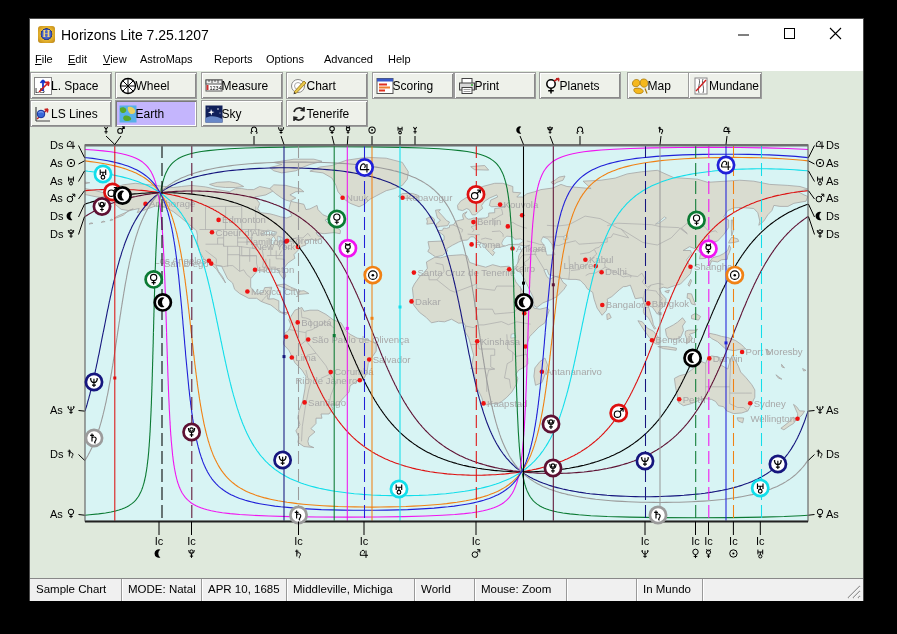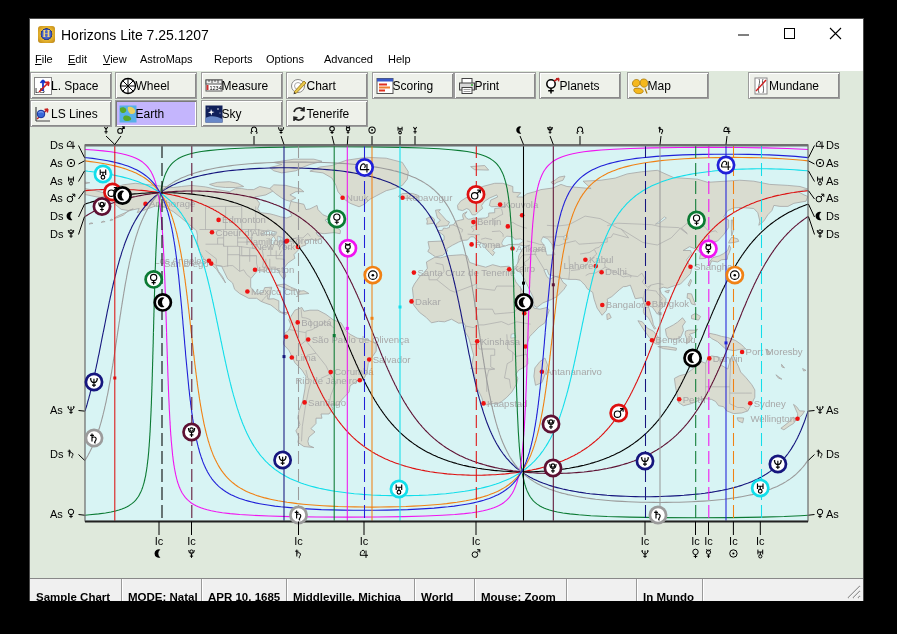--- a/index.html
+++ b/index.html
@@ -15,21 +15,21 @@
 #menu span{position:absolute;top:4px}
 #toolbar{position:absolute;left:0;top:52px;width:100%;height:58px;background:#dfe9dc}
 .tbtn{position:absolute;height:27px;background:#eef1ea;border:1px solid #9c9c9c;
  box-shadow:inset 1px 1px 0 #fff, inset -1px -1px 0 #8a8a8a;font-size:12px;color:#000}
 .tbtn .cap{position:absolute;top:6px;left:20px;right:2px;text-align:left}
 .tbtn .ic{position:absolute;left:3px;top:4px;width:18px;height:18px}
 .pressed{background:#c4b5fd;box-shadow:inset 1px 1px 0 #7a7a7a, inset -1px -1px 0 #fff}
 #status{position:absolute;left:0;top:559px;width:100%;height:23px;background:#f0f0f0;
  border-top:1px solid #888}
 .sp{position:absolute;top:0;height:22px;border-right:1px solid #999;box-shadow:1px 0 0 #fff;
- font-size:11.5px;font-weight:bold;color:#000;padding:12px 0 0 6px}
+ font-size:11.5px;font-weight:normal;color:#000;padding:4px 0 0 6px}
 </style></head>
 <body>
 <div id="win">
  <div id="title">
       <div id="appicon"></div>
       <span class="txt">Horizons Lite 7.25.1207</span>
   <svg class="winbtn" style="right:97px" width="45" height="30">
         <path d="M17,16 L28,16" stroke="#000" stroke-width="1"></path>
       </svg>
   <svg class="winbtn" style="right:51px" width="45" height="30">
@@ -115,21 +115,21 @@
       </div>
       <div class="tbtn" style="left:596.5px;top:1px;width:82px">
         <div class="ic"><svg width="18" height="18" viewBox="0 0 18 18">
             <path d="M1.5,6 C2,2.5 6,1.5 8,3.5 C10,5.5 8.5,9 6,9.5 C3.5,10 1,9 1.5,6 Z" fill="#f5b81e" stroke="#a8780a" stroke-width="0.8"></path>
             <path d="M10.5,2.5 C14,1 17,3 16.8,6.5 C16.6,10 13,11 11,9.5 C9,8 8.5,4.5 10.5,2.5 Z" fill="#f5b81e" stroke="#a8780a" stroke-width="0.8"></path>
             <path d="M3.5,11.5 C7,10.5 11,11.5 12,13.5 C13,15.5 10,17 6.5,16.5 C3,16 2,12.5 3.5,11.5 Z" fill="#f5b81e" stroke="#a8780a" stroke-width="0.8"></path>
             <path d="M14,11.5 L16,16.5" stroke="#a8780a" stroke-width="1.2"></path>
           </svg></div>
         <div class="cap">Map</div>
       </div>
-      <div class="tbtn" style="left:718px;top:1px;width:92px">
+      <div class="tbtn" style="left:658px;top:1px;width:74px">
         <div class="ic"><svg width="18" height="18" viewBox="0 0 18 18">
             <rect x="3" y="1" width="12" height="16" fill="#fff" stroke="#888"></rect>
             <path d="M7,2 C9,6 5,10 7,16 M11,2 C9,6 13,10 11,16" stroke="#555" stroke-width="0.9" fill="none"></path>
             <path d="M4,14 L14,3" stroke="#d02020" stroke-width="1.4"></path>
           </svg></div>
         <div class="cap">Mundane</div>
       </div>
       <div class="tbtn" style="left:0px;top:29px;width:82px">
         <div class="ic"><svg width="18" height="18" viewBox="0 0 18 18">
             <path d="M2,2 L2,16 M2,16 L16,16" stroke="#444" stroke-width="1.2"></path>

